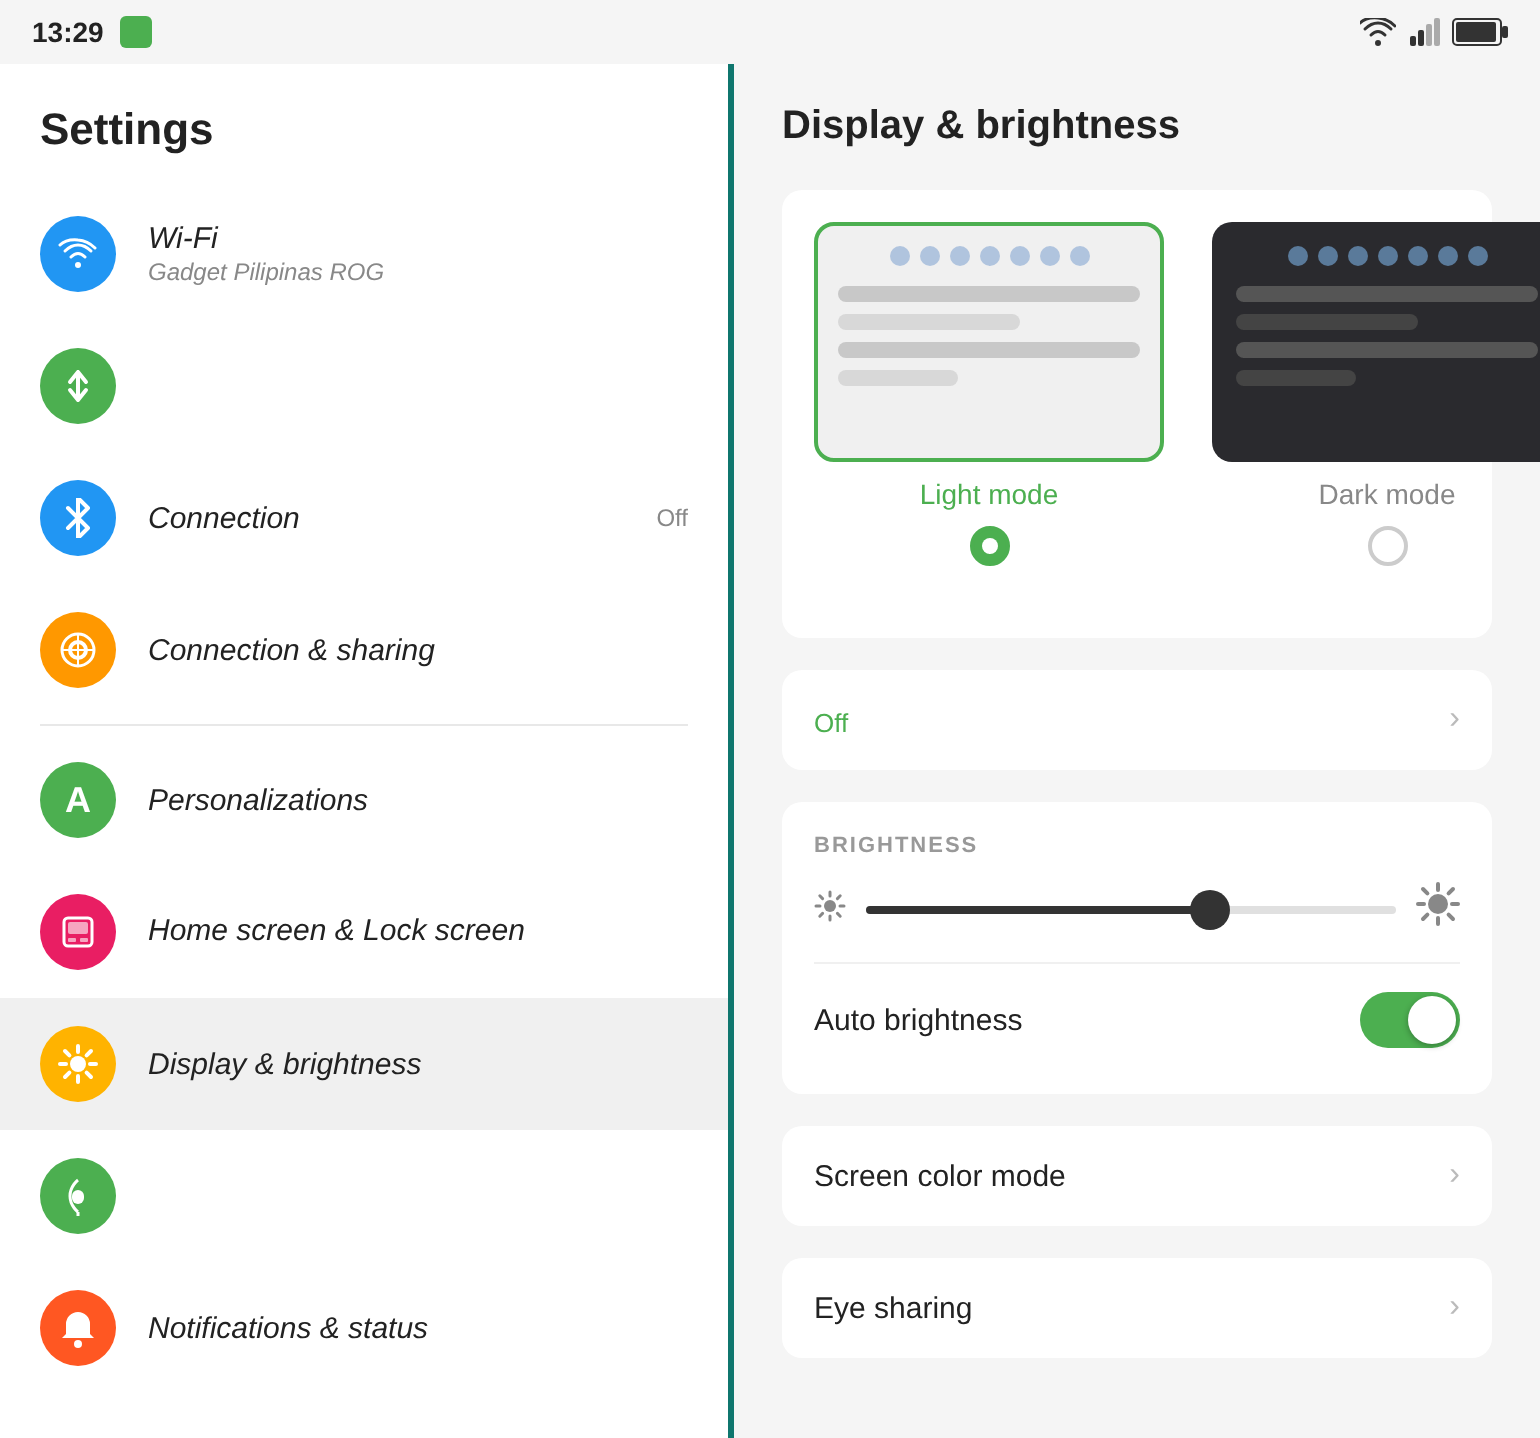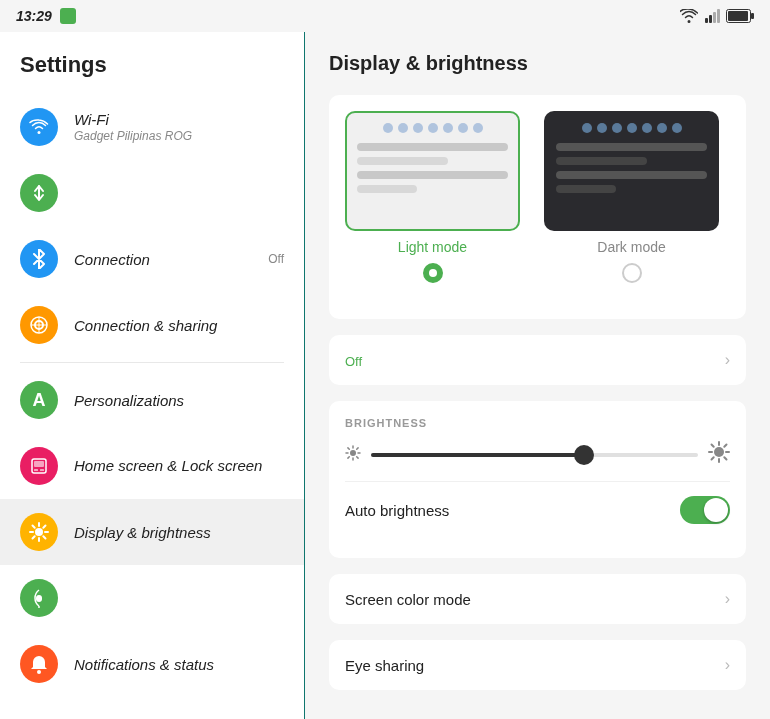--- a/index.html
+++ b/index.html
@@ -15,21 +15,20 @@
 
     
     .status-bar {
       display: flex;
       justify-content: space-between;
       align-items: center;
       padding: 6px 16px;
       background: #f5f5f5;
       height: 32px;
       flex-shrink: 0;
-      font-style: italic;
     }
     .status-time {
       font-size: 14px;
       font-weight: 600;
       color: #222;
     }
     .status-icons {
       display: flex;
       align-items: center;
       gap: 6px;
@@ -37,23 +36,23 @@
 
     
     .main-layout {
       display: flex;
       flex: 1;
       overflow: hidden;
     }
 
     
     .sidebar {
-      width: 305px;
+      width: 367px;
       background: #fff;
-      border-right: 1px solid #0f766e;
+      border-right: 3px solid #0f766e;
       flex-shrink: 0;
       overflow-y: auto;
       padding-top: 8px;
     }
     .sidebar-title {
       font-size: 22px;
       font-weight: 600;
       color: #222;
       padding: 12px 20px 16px 20px;
     }
@@ -280,21 +279,21 @@
       background: #333;
       border-radius: 50%;
       position: absolute;
       right: 35%;
       top: 50%;
       transform: translate(50%, -50%);
     }
     .auto-brightness-row {
       display: flex;
       align-items: center;
-      padding: 18px 0;
+      padding: 7px 0;
       border-top: 1px solid #f0f0f0;
       padding-top: 14px;
       justify-content: space-between;
     }
     .auto-brightness-label {
       flex: 1;
       font-size: 15px;
       color: #222;
     }
     

